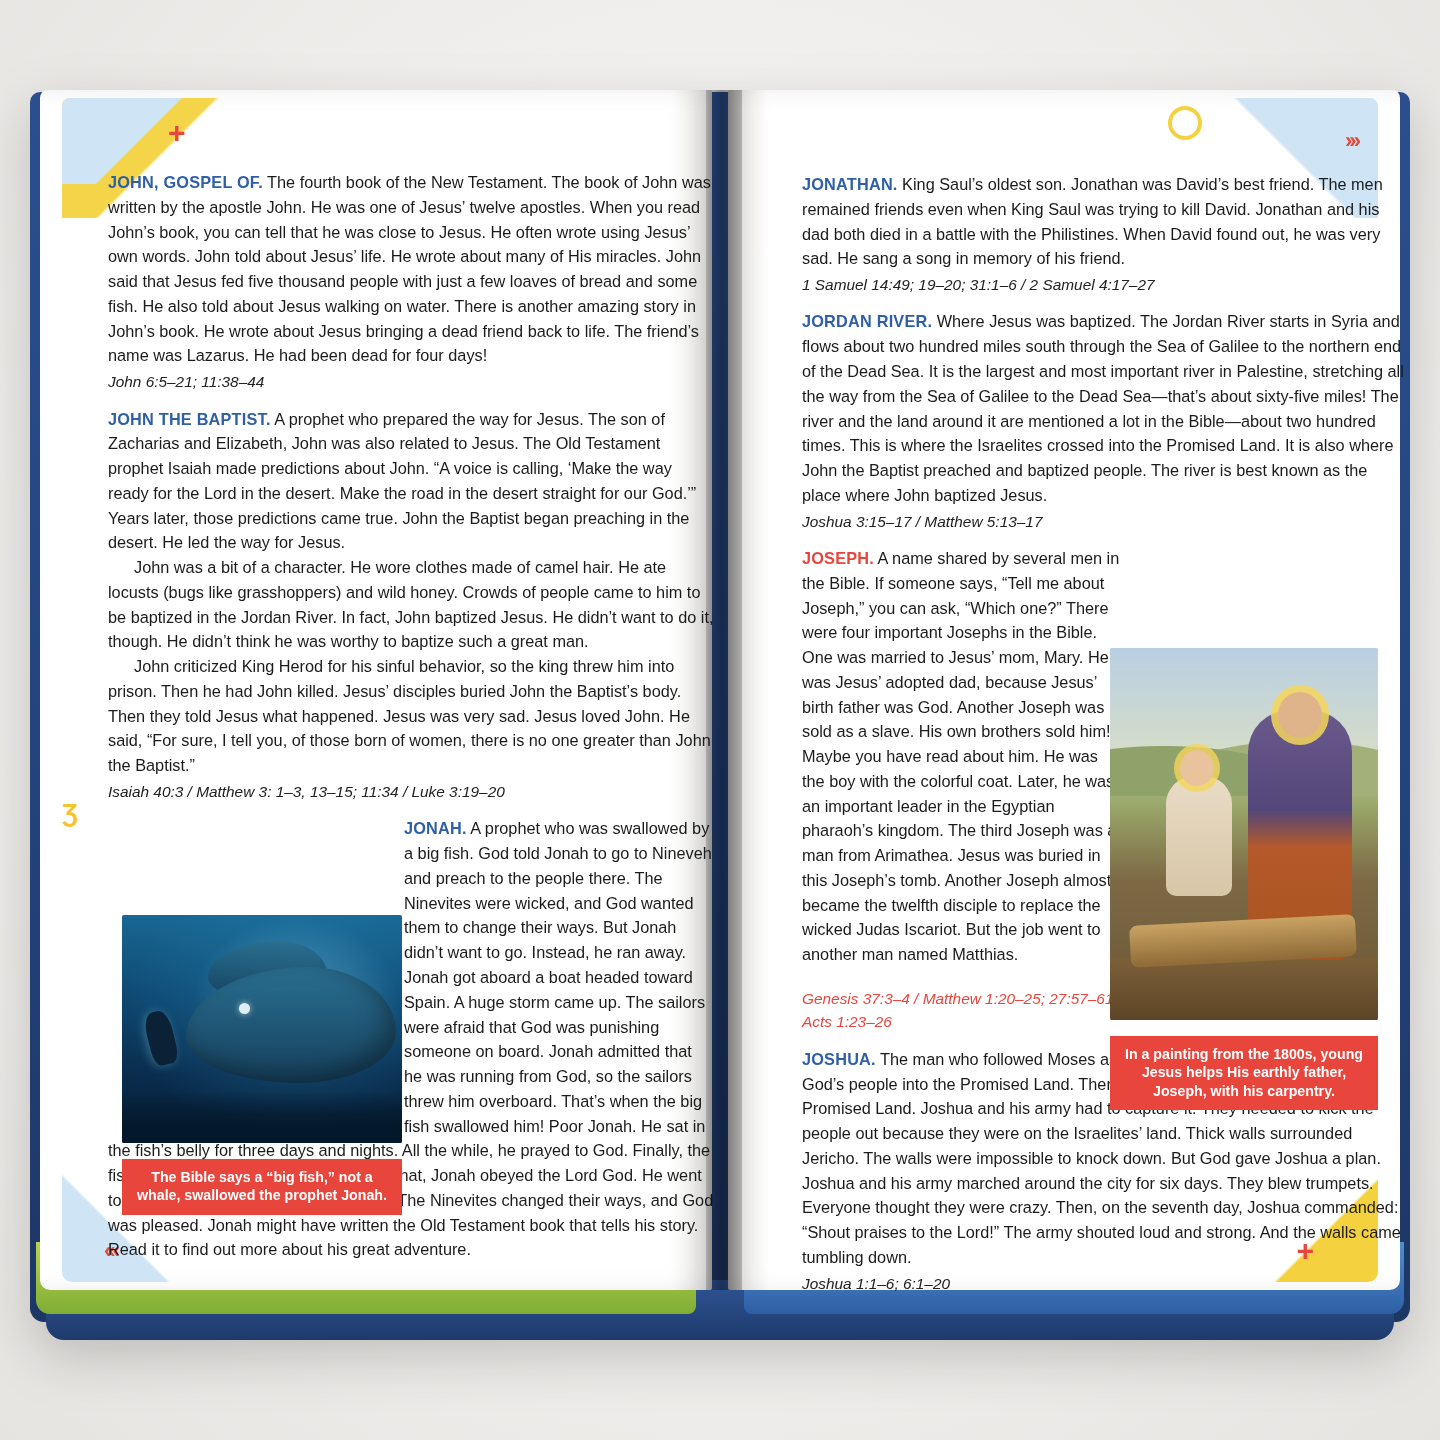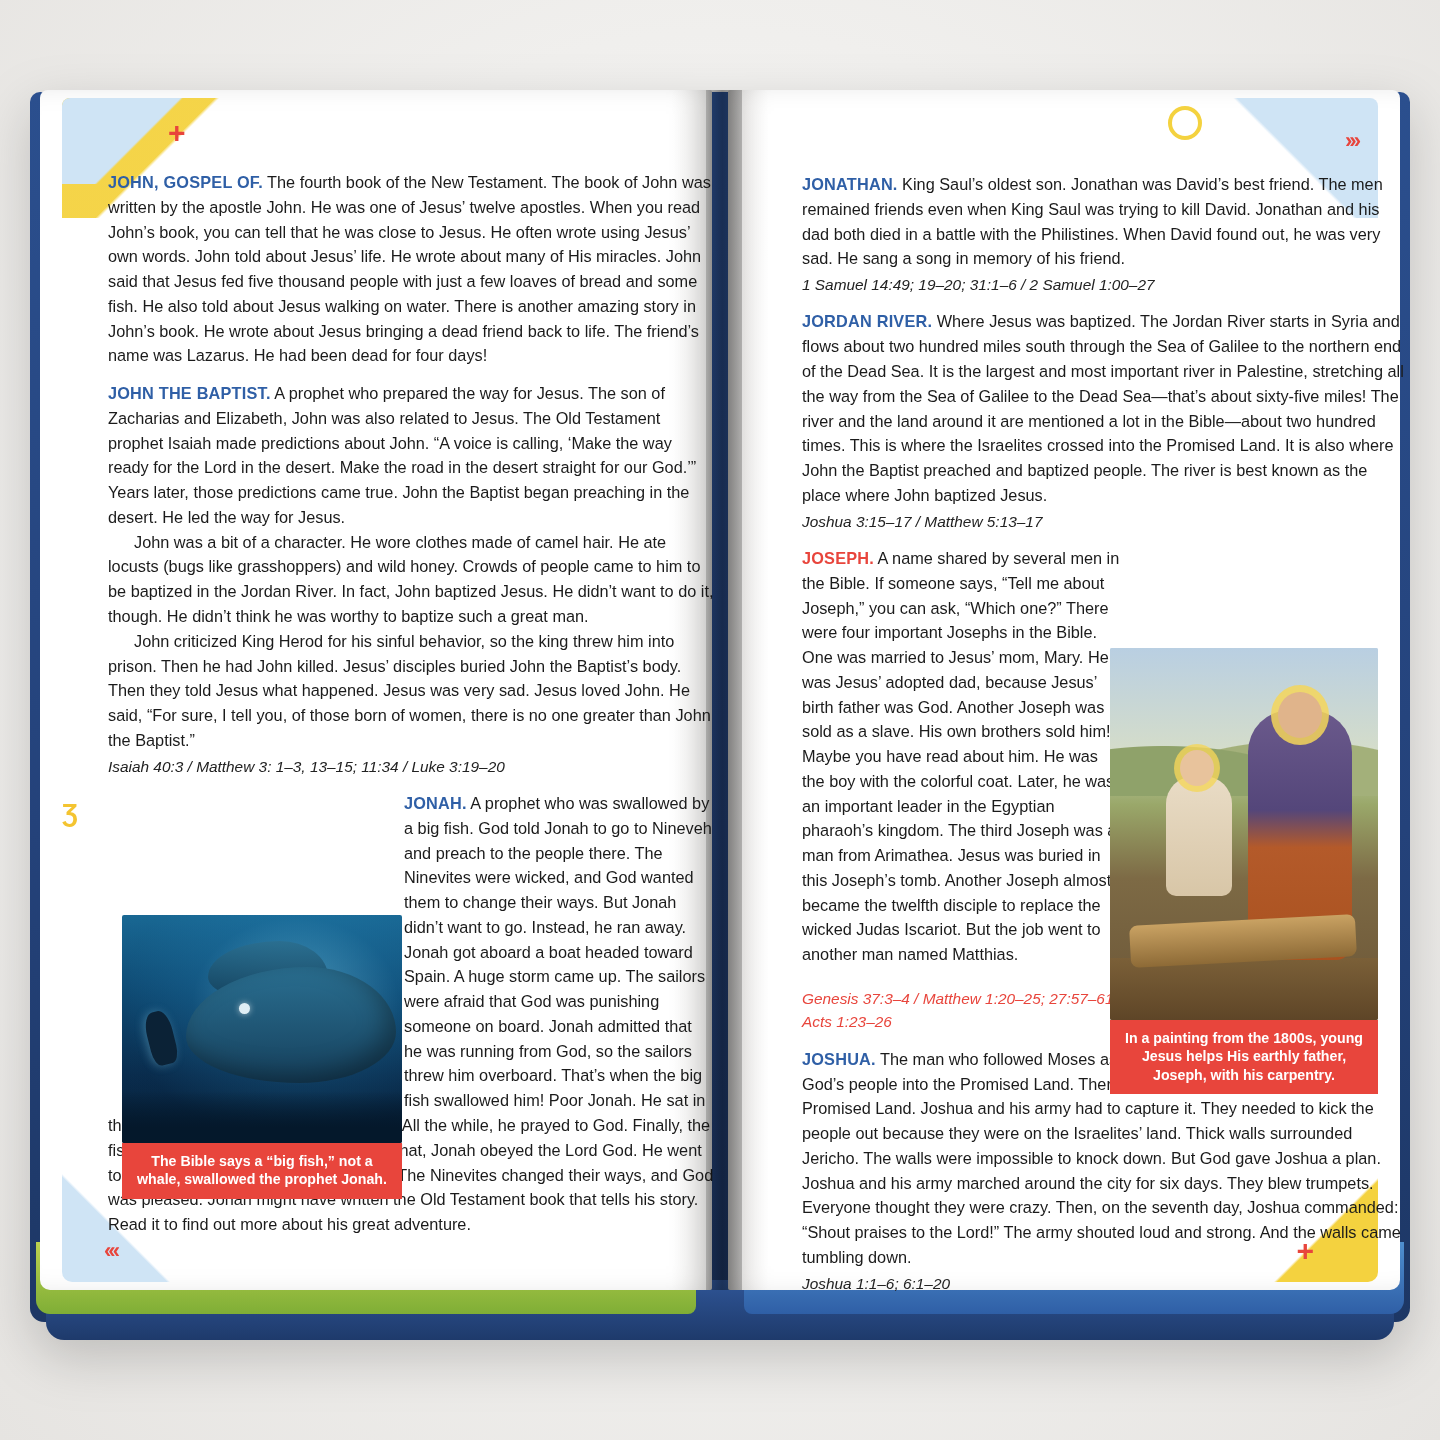--- a/index.html
+++ b/index.html
@@ -327,20 +327,21 @@
   }
 
   .caption {
     background: #e8453c;
     color: #ffffff;
     font-size: 14.2px;
     line-height: 1.3;
     font-weight: 700;
     text-align: center;
     padding: 9px 8px 10px;
+    margin-top: 16px;
   }
 
   
   .wrap-jonah {
     float: left;
     width: 296px;
     height: 300px;
     shape-outside: inset(0);
   }
   .wrap-joseph {
@@ -367,20 +368,21 @@
       <div class="deco deco-tl2"></div>
       <div class="deco deco-bl"></div>
       <div class="plus" style="left:128px; top:28px;">+</div>
       <div class="chev" style="left:64px; bottom:26px;">‹‹‹</div>
       <div class="zig" style="left:22px; top:710px;">Ʒ</div>
 
       <div class="col col-left" style="left:68px; top:80px; width:606px;">
 
         <div class="entry">
           <p><span class="headword">JOHN, GOSPEL OF.</span><span> The fourth book of the New Testament. The book of John was written by the apostle John. He was one of Jesus’ twelve apostles. When you read John’s book, you can tell that he was close to Jesus. He often wrote using Jesus’ own words. John told about Jesus’ life. He wrote about many of His miracles. John said that Jesus fed five thousand people with just a few loaves of bread and some fish. He also told about Jesus walking on water. There is another amazing story in John’s book. He wrote about Jesus bringing a dead friend back to life. The friend’s name was Lazarus. He had been dead for four days!</span></p>
+          <p class="refs">John 6:5–21; 11:38–44</p>
         </div>
 
         <div class="entry">
           <p><span class="headword">JOHN THE BAPTIST.</span><span> A prophet who prepared the way for Jesus. The son of Zacharias and Elizabeth, John was also related to Jesus. The Old Testament prophet Isaiah made predictions about John. “A voice is calling, ‘Make the way ready for the Lord in the desert. Make the road in the desert straight for our God.’” Years later, those predictions came true. John the Baptist began preaching in the desert. He led the way for Jesus.</span></p>
           <p class="para-indent">John was a bit of a character. He wore clothes made of camel hair. He ate locusts (bugs like grasshoppers) and wild honey. Crowds of people came to him to be baptized in the Jordan River. In fact, John baptized Jesus. He didn’t want to do it, though. He didn’t think he was worthy to baptize such a great man.</p>
           <p class="para-indent">John criticized King Herod for his sinful behavior, so the king threw him into prison. Then he had John killed. Jesus’ disciples buried John the Baptist’s body. Then they told Jesus what happened. Jesus was very sad. Jesus loved John. He said, “For sure, I tell you, of those born of women, there is no one greater than John the Baptist.”</p>
           <p class="refs">Isaiah 40:3 / Matthew 3: 1–3, 13–15; 11:34 / Luke 3:19–20</p>
         </div>
 
         <div class="entry">
@@ -405,21 +407,21 @@
       <div class="deco deco-tr"></div>
       <div class="deco deco-br"></div>
       <div class="ring" style="right:198px; top:16px; width:26px; height:26px;"></div>
       <div class="chev" style="right:42px; top:38px;">›››</div>
       <div class="plus" style="right:86px; bottom:24px;">+</div>
 
       <div class="col col-right" style="left:74px; top:82px; width:606px;">
 
         <div class="entry">
           <p><span class="headword">JONATHAN.</span><span> King Saul’s oldest son. Jonathan was David’s best friend. The men remained friends even when King Saul was trying to kill David. Jonathan and his dad both died in a battle with the Philistines. When David found out, he was very sad. He sang a song in memory of his friend.</span></p>
-          <p class="refs">1 Samuel 14:49; 19–20; 31:1–6 / 2 Samuel 1:00–27</p>
+          <p class="refs">1 Samuel 14:49; 19–20; 31:1–6 / 2 Samuel 4:17–27</p>
         </div>
 
         <div class="entry">
           <p><span class="headword">JORDAN RIVER.</span><span> Where Jesus was baptized. The Jordan River starts in Syria and flows about two hundred miles south through the Sea of Galilee to the northern end of the Dead Sea. It is the largest and most important river in Palestine, stretching all the way from the Sea of Galilee to the Dead Sea—that’s about sixty-five miles! The river and the land around it are mentioned a lot in the Bible—about two hundred times. This is where the Israelites crossed into the Promised Land. It is also where John the Baptist preached and baptized people. The river is best known as the place where John baptized Jesus.</span></p>
           <p class="refs">Joshua 3:15–17 / Matthew 5:13–17</p>
         </div>
 
         <div class="entry">
           <div class="wrap-joseph"></div>
           <p><span class="headword red">JOSEPH.</span><span> A name shared by several men in the Bible. If someone says, “Tell me about Joseph,” you can ask, “Which one?” There were four important Josephs in the Bible. One was married to Jesus’ mom, Mary. He was Jesus’ adopted dad, because Jesus’ birth father was God. Another Joseph was sold as a slave. His own brothers sold him! Maybe you have read about him. He was the boy with the colorful coat. Later, he was an important leader in the Egyptian pharaoh’s kingdom. The third Joseph was a man from Arimathea. Jesus was buried in this Joseph’s tomb. Another Joseph almost became the twelfth disciple to replace the wicked Judas Iscariot. But the job went to another man named Matthias.</span></p>

